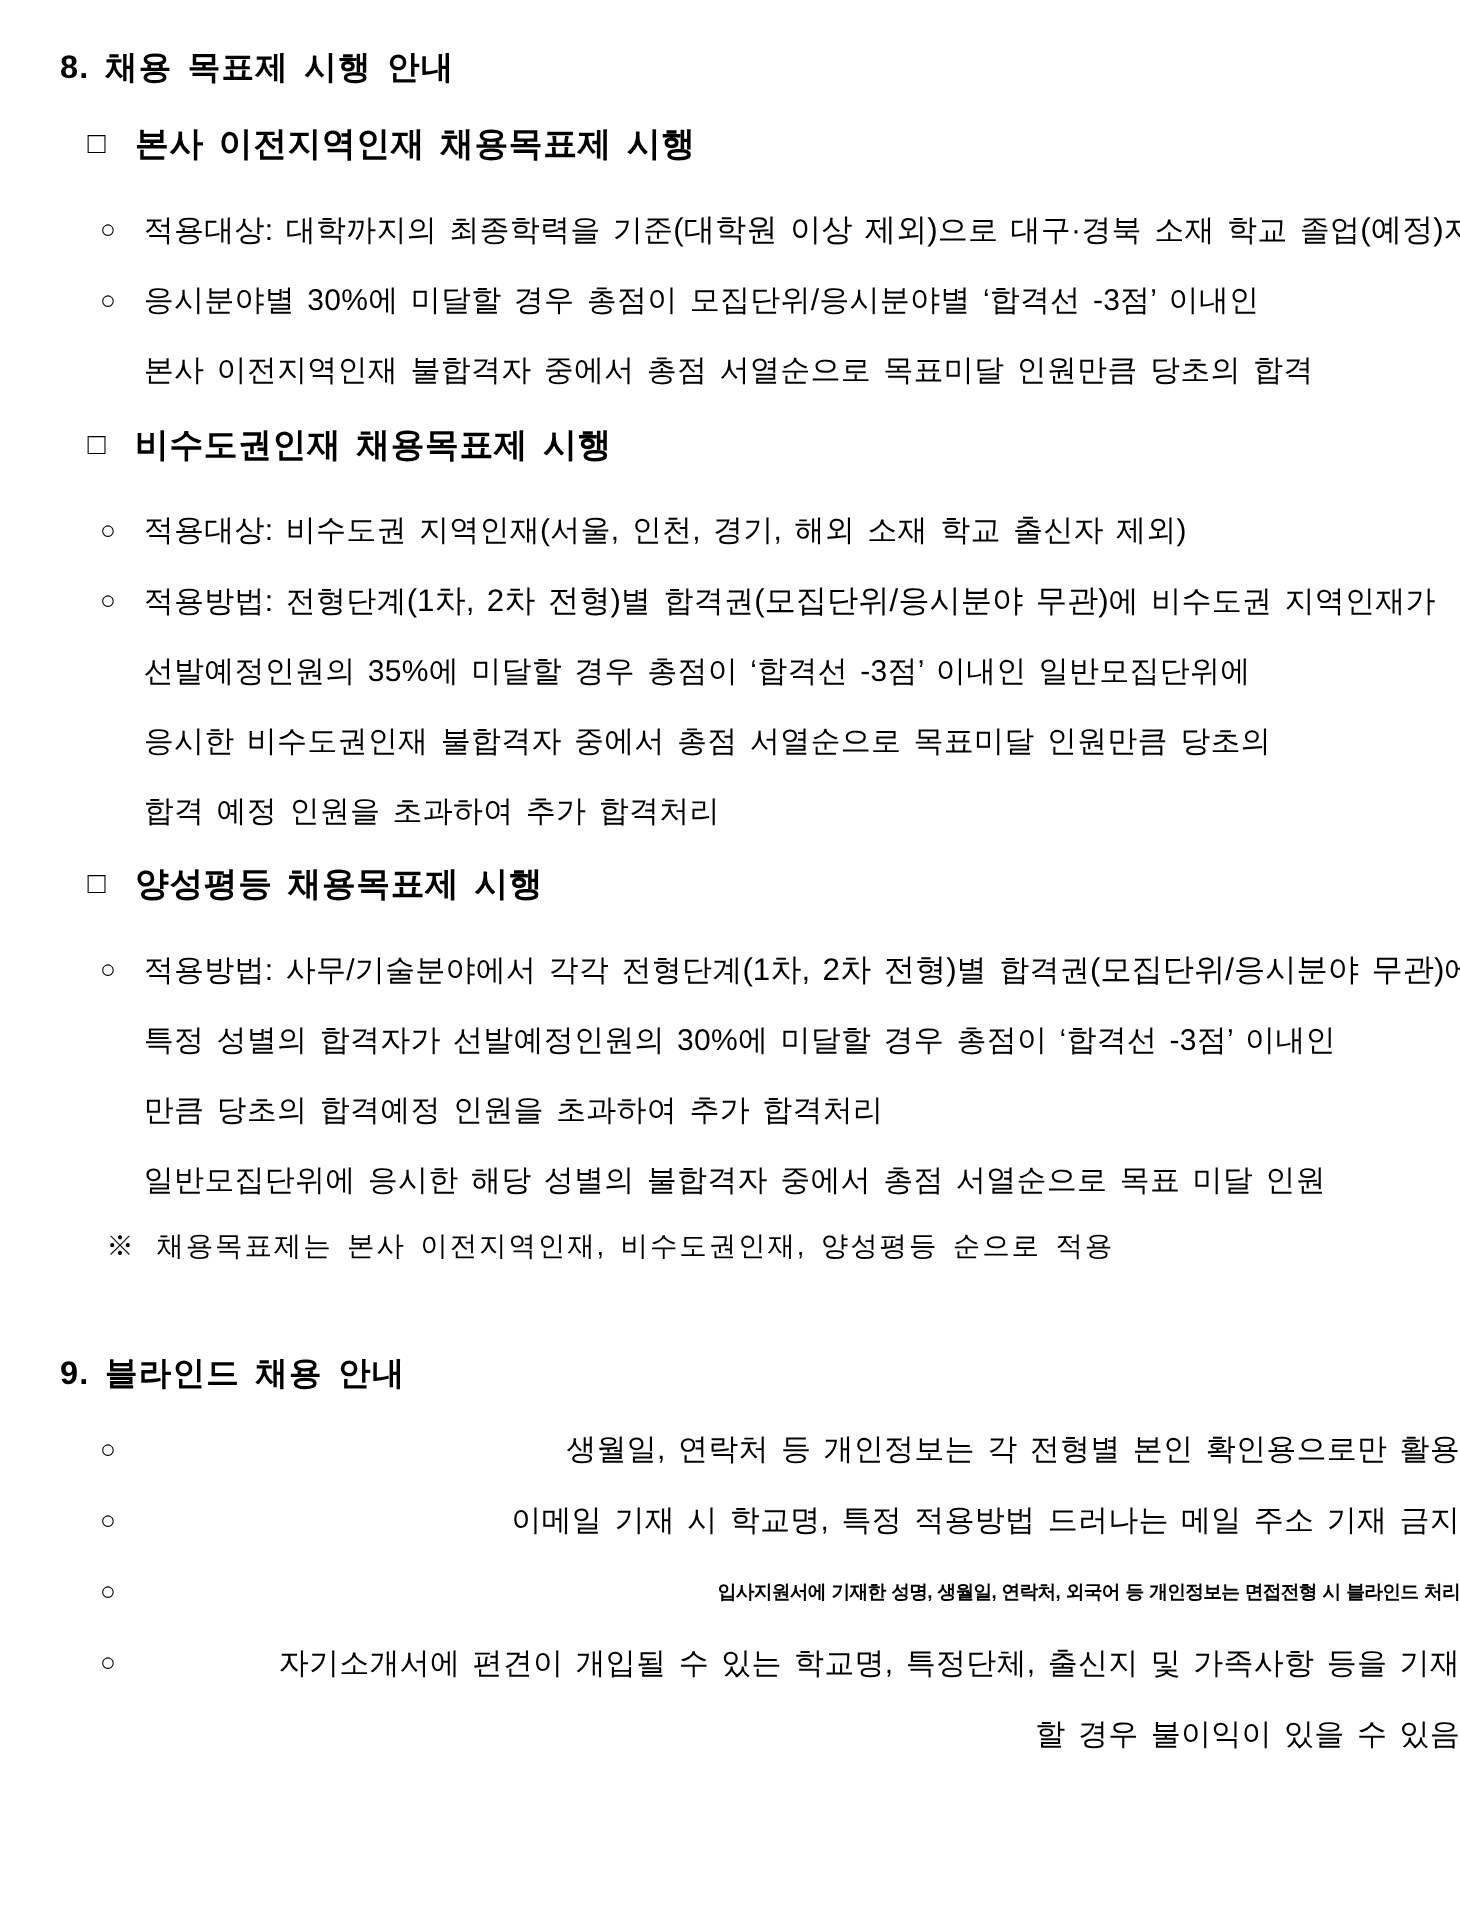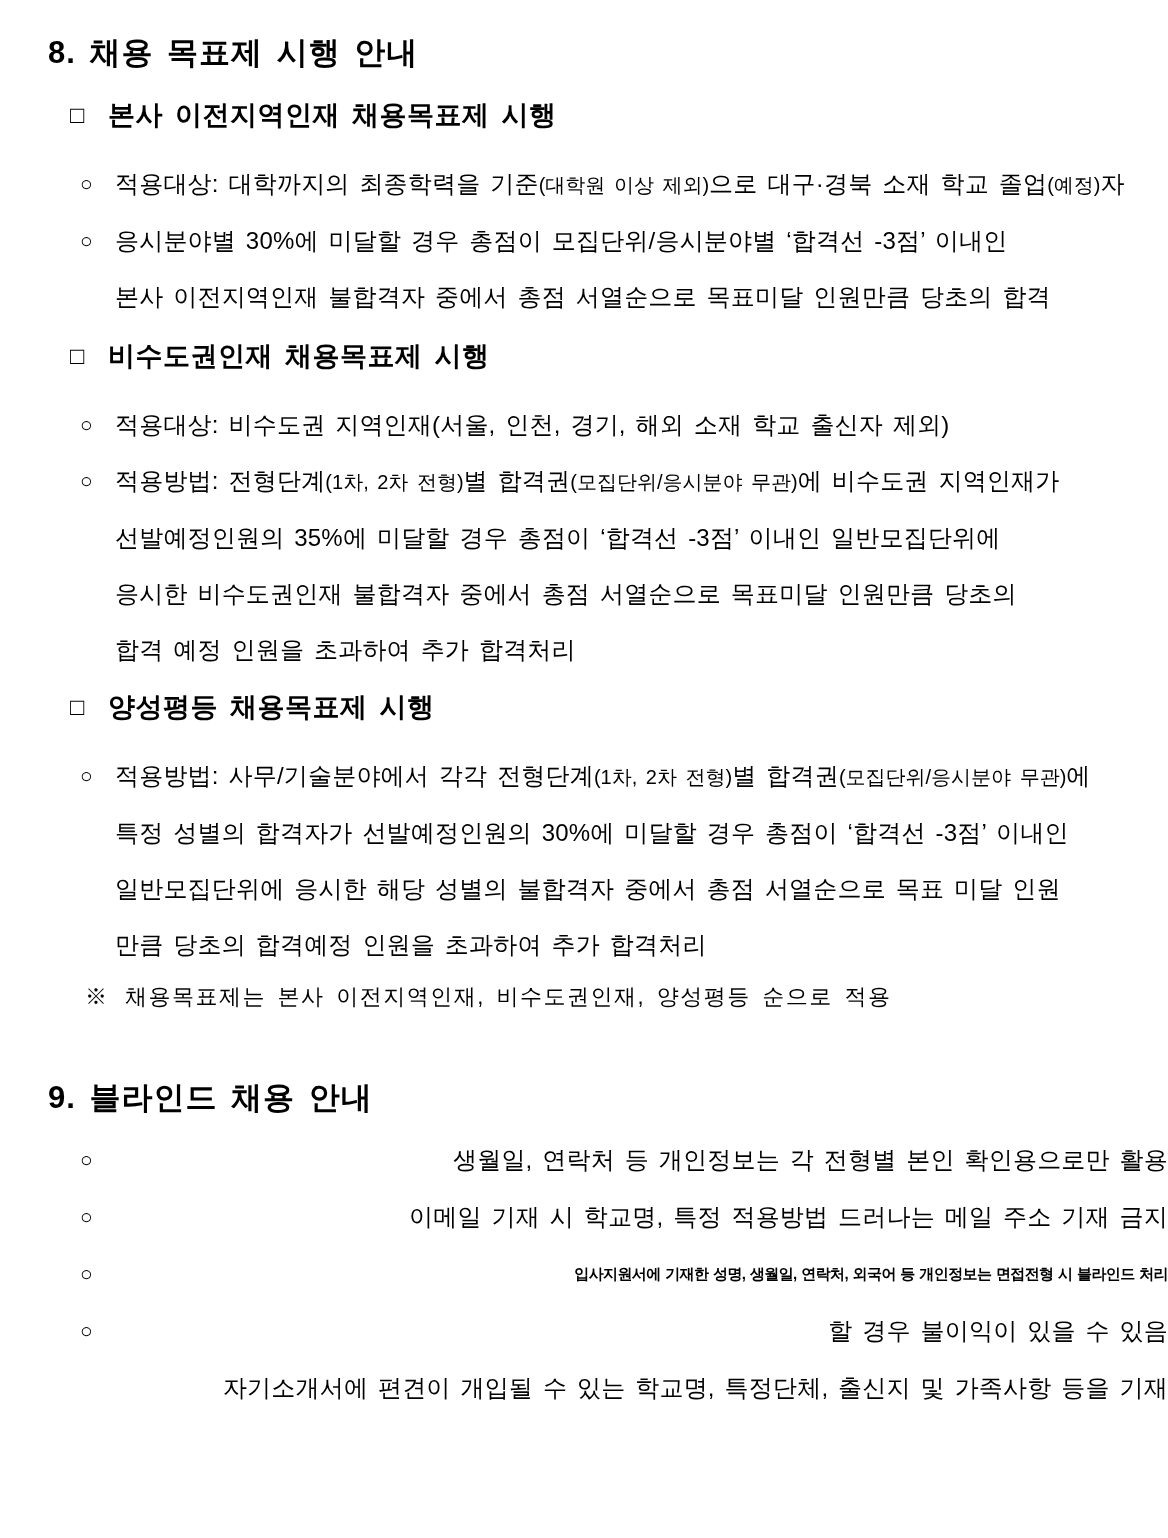--- a/index.html
+++ b/index.html
@@ -5,21 +5,21 @@
   html,body{margin:0;padding:0;}
   body{
     width:1168px;height:1538px;
     background:#ffffff;color:#000000;
     font-family:"Liberation Sans",sans-serif;
     overflow:hidden;
   }
   .page{position:relative;width:1168px;height:1538px;}
 
   .h{
-    font-size:31px;font-weight:800;line-height:38px;
+    font-size:26px;font-weight:800;line-height:38px;
     margin:0 0 0 48px;letter-spacing:1px;word-spacing:4px;
   }
   .h8{margin-top:34px;}
   .h9{margin-top:62px;}
 
   .sub{
     display:flex;align-items:center;
     margin-left:70px;
     font-size:27px;font-weight:700;line-height:34px;
     letter-spacing:.5px;word-spacing:4px;
@@ -44,21 +44,21 @@
   }
   .items9 .item .marker{line-height:57px;}
   .content{flex:1;min-width:0;}
 
   .line{
     font-size:24px;font-weight:500;line-height:56px;
     word-spacing:3px;letter-spacing:.2px;
     white-space:nowrap;
   }
   .items9 .line{line-height:57px;text-align:right;}
-  .line .seg-small{font-size:20px;letter-spacing:0;}
+  .line .seg-small{font-size:25px;letter-spacing:0;}
   .line.tight{letter-spacing:-0.6px;word-spacing:1px;font-size:15px;font-weight:bold;}
 
   .note{
     display:flex;align-items:flex-start;
     margin-left:85px;margin-top:4px;
     font-size:22px;font-weight:500;line-height:40px;
     letter-spacing:1.5px;word-spacing:4px;white-space:nowrap;
   }
   .note .marker{width:40px;flex:0 0 40px;font-size:22px;line-height:40px;}
 </style>
@@ -115,22 +115,22 @@
     <div class="sub sub3">
       <span class="marker">□</span>
       <span>양성평등 채용목표제 시행</span>
     </div>
     <div class="items items3">
       <div class="item">
         <span class="marker">○</span>
         <div class="content">
           <div class="line"><span>적용방법: 사무/기술분야에서 각각 전형단계</span><span class="seg-small">(1차, 2차 전형)</span><span>별 합격권</span><span class="seg-small">(모집단위/응시분야 무관)</span><span>에</span></div>
           <div class="line"><span>특정 성별의 합격자가 선발예정인원의 30%에 미달할 경우 총점이 ‘합격선 -3점’ 이내인</span></div>
+          <div class="line"><span>만큼 당초의 합격예정 인원을 초과하여 추가 합격처리</span></div>
           <div class="line"><span>일반모집단위에 응시한 해당 성별의 불합격자 중에서 총점 서열순으로 목표 미달 인원</span></div>
-          <div class="line"><span>만큼 당초의 합격예정 인원을 초과하여 추가 합격처리</span></div>
         </div>
       </div>
     </div>
 
     <div class="note">
       <span class="marker">※</span>
       <span>채용목표제는 본사 이전지역인재, 비수도권인재, 양성평등 순으로 적용</span>
     </div>
   </section>
 
@@ -152,20 +152,20 @@
       </div>
       <div class="item">
         <span class="marker">○</span>
         <div class="content">
           <div class="line tight"><span>입사지원서에 기재한 성명, 생월일, 연락처, 외국어 등 개인정보는 면접전형 시 블라인드 처리</span></div>
         </div>
       </div>
       <div class="item">
         <span class="marker">○</span>
         <div class="content">
+          <div class="line"><span>자기소개서에 편견이 개입될 수 있는 학교명, 특정단체, 출신지 및 가족사항 등을 기재</span></div>
           <div class="line"><span>할 경우 불이익이 있을 수 있음</span></div>
-          <div class="line"><span>자기소개서에 편견이 개입될 수 있는 학교명, 특정단체, 출신지 및 가족사항 등을 기재</span></div>
         </div>
       </div>
     </div>
   </section>
 
 </div>
 
 </body></html>

